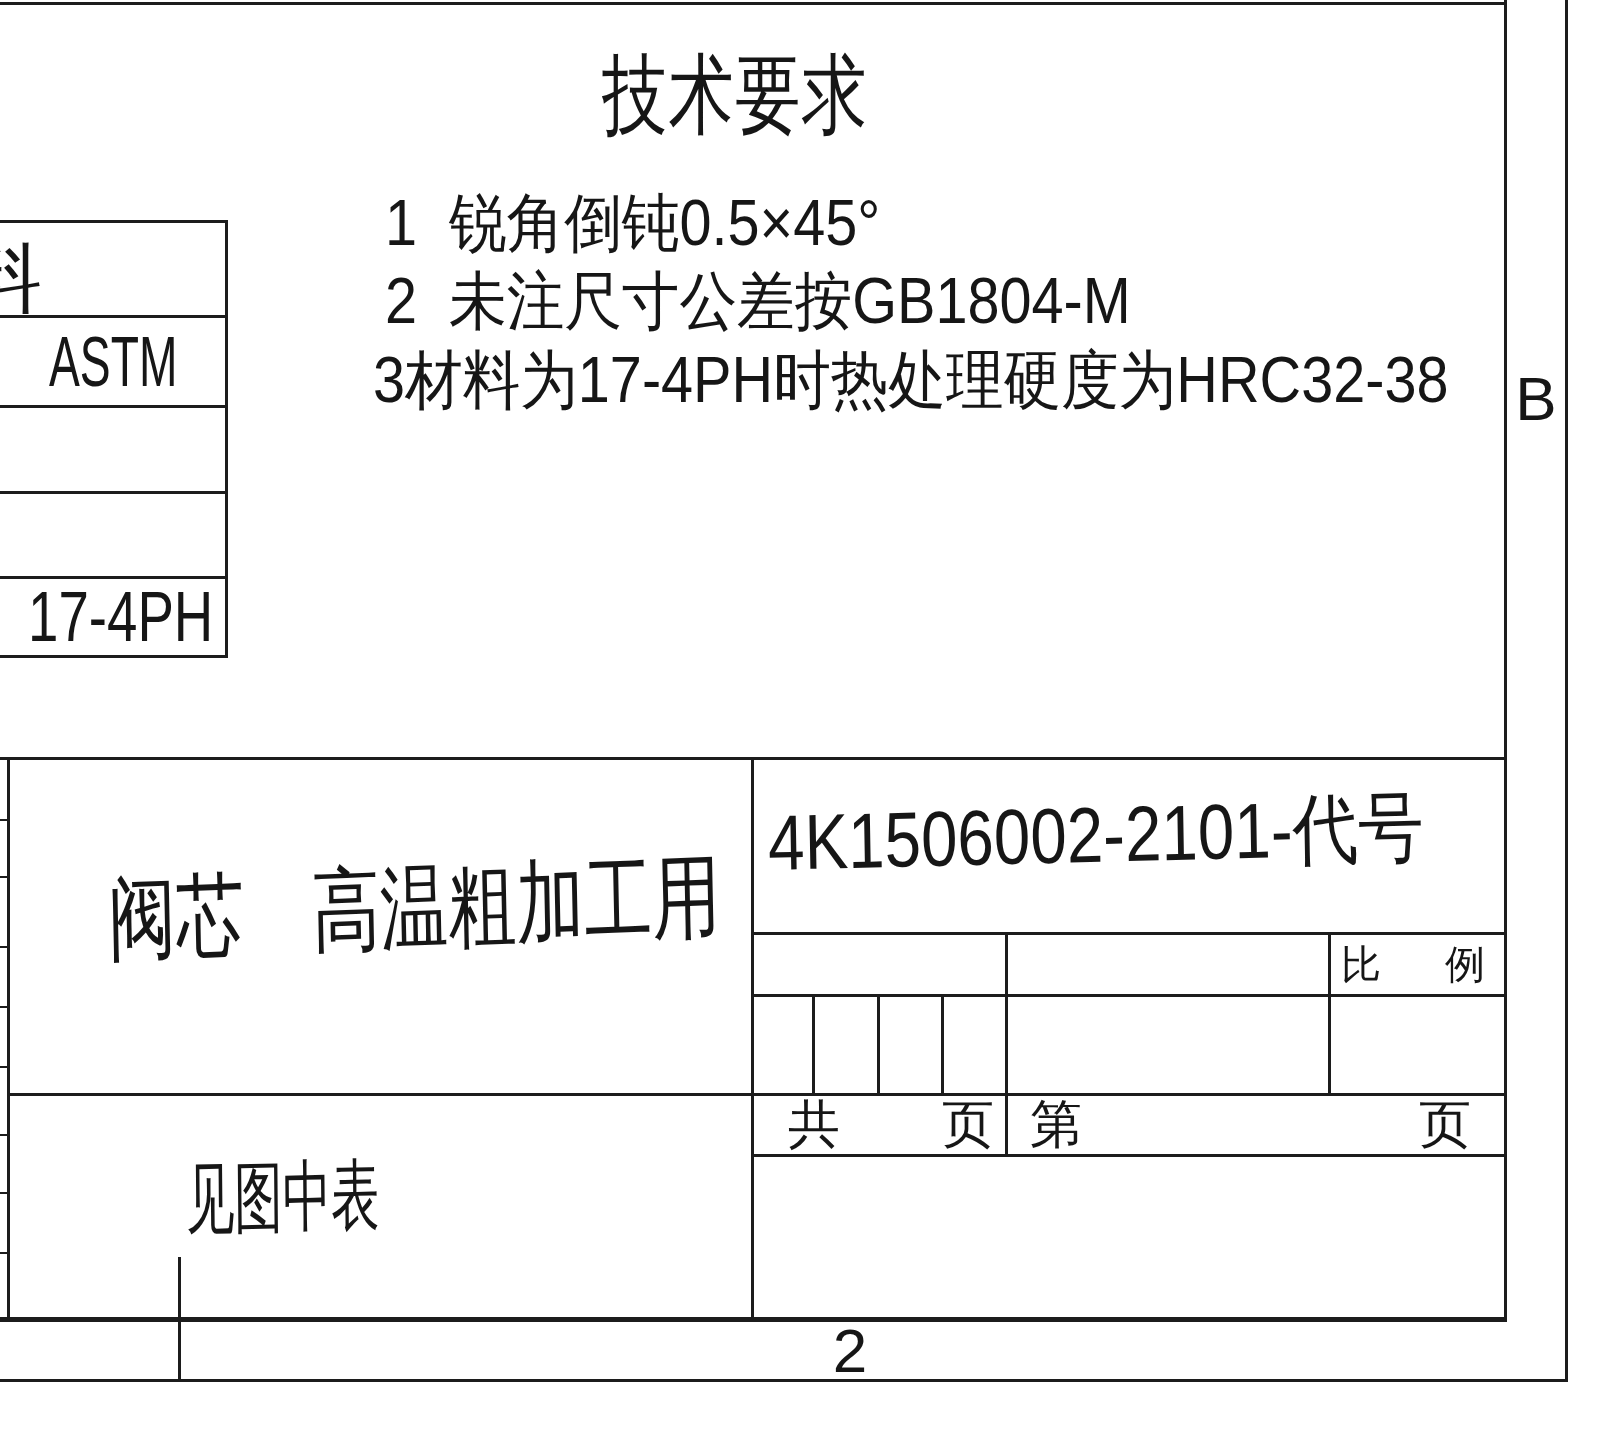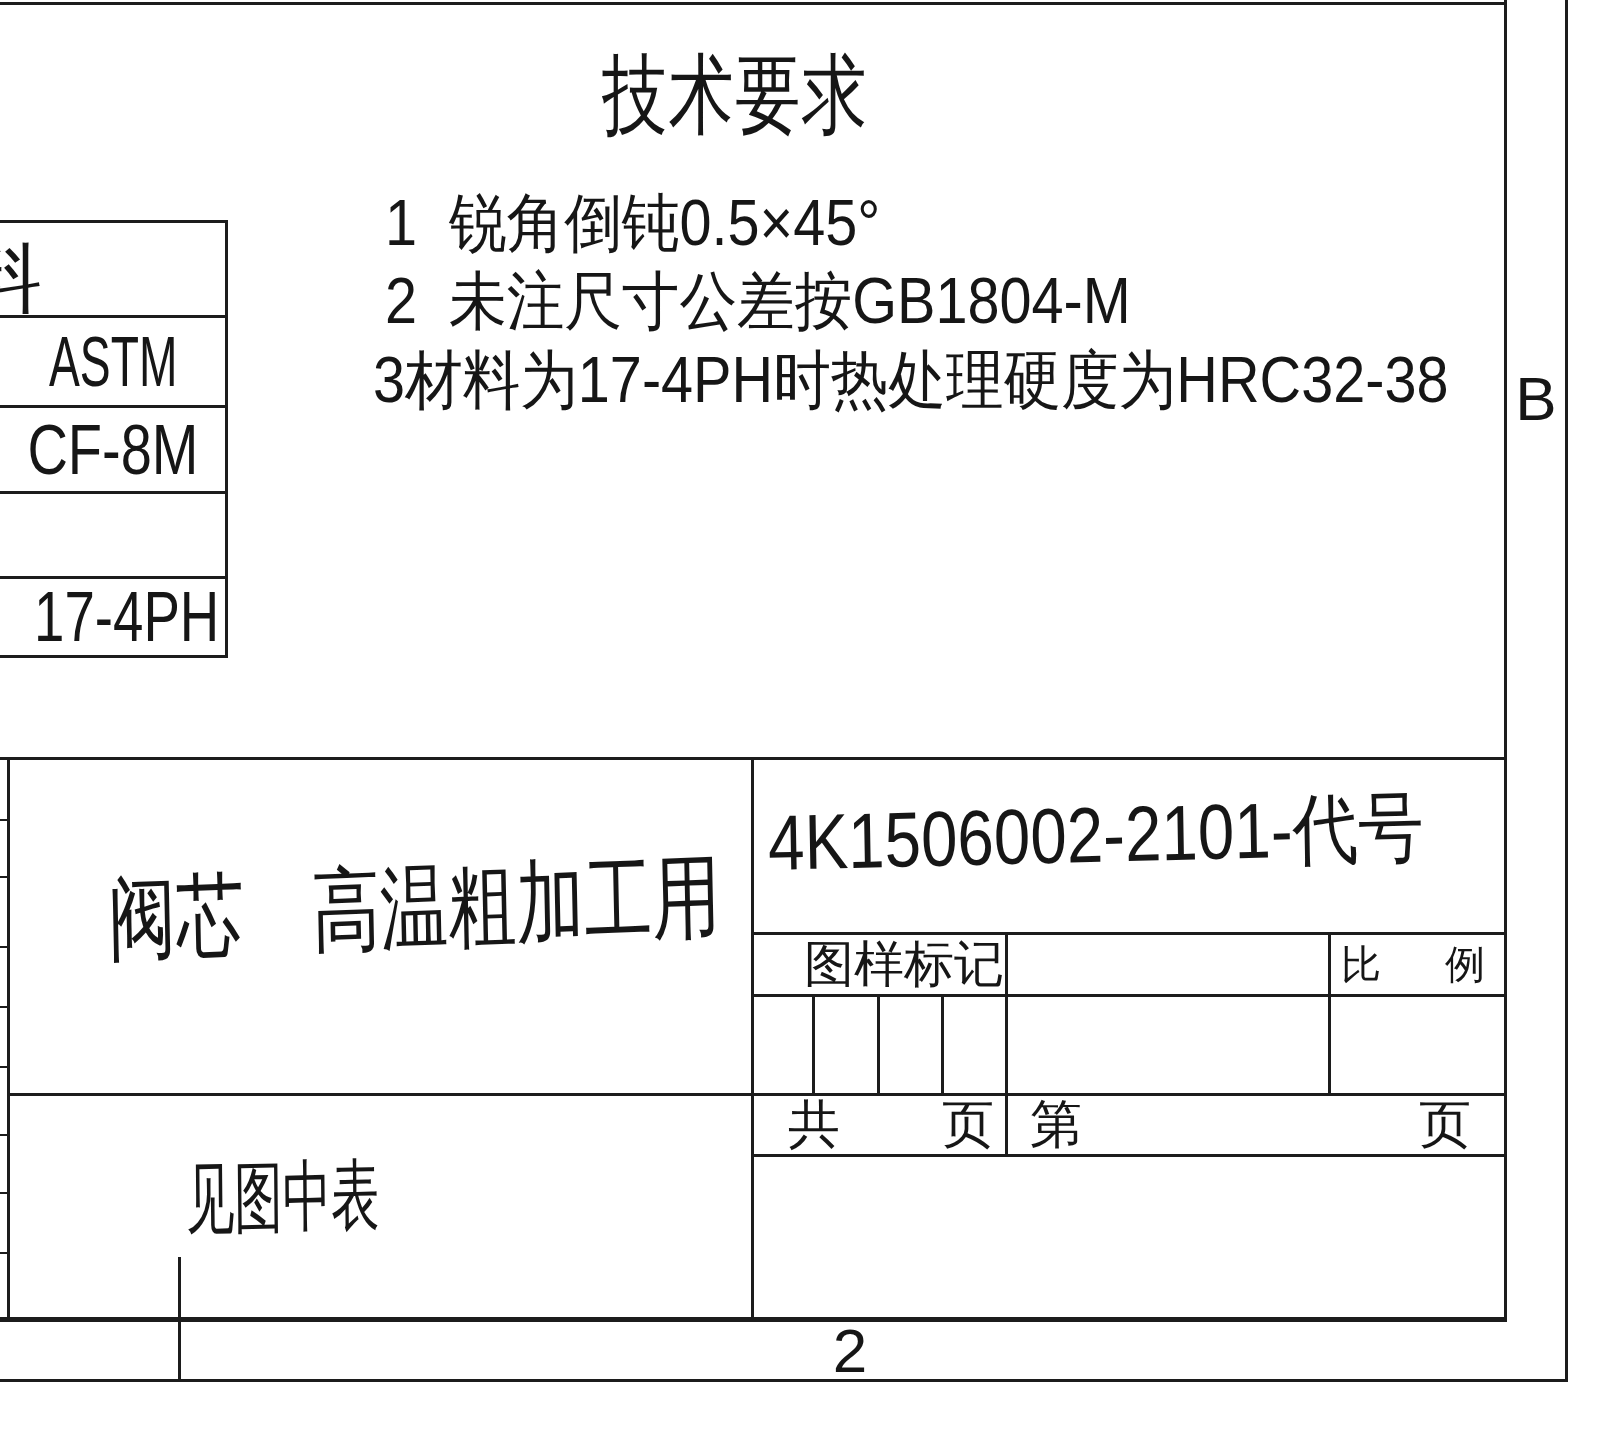--- a/index.html
+++ b/index.html
@@ -29,24 +29,21 @@
   <div class="ln" style="left:0;top:405px;width:227px;height:3px;"></div>
   <div class="ln" style="left:0;top:491px;width:227px;height:3px;"></div>
   <div class="ln" style="left:0;top:576px;width:227px;height:3px;"></div>
   <div class="ln" style="left:0;top:655px;width:227px;height:3px;"></div>
   <div class="ln" style="left:225px;top:220px;width:3px;height:438px;"></div>
 
   <div class="txt" style="left:-34px;top:228px;font-size:76px;">料</div>
   <div class="txt ctr" style="left:0;top:318px;width:226px;height:87px;">
     <span class="cad" style="font-size:70px;transform:scaleX(0.66);transform-origin:50% 50%;">ASTM</span>
   </div>
-  <div class="txt ctr" style="left:0;top:408px;width:226px;height:83px;">
-    <span class="cad" style="font-size:70px;transform:scaleX(0.80);transform-origin:50% 50%;">CF-8M</span>
-  </div>
-  <div class="txt ctr" style="left:14px;top:579px;width:226px;height:76px;justify-content:center;">
+  <div class="txt ctr" style="left:8px;top:579px;width:226px;height:76px;justify-content:center;">
     <span class="cad" style="font-size:70px;transform:scaleX(0.78);transform-origin:50% 50%;">17-4PH</span>
   </div>
 
   <div class="txt cad" style="left:602px;top:36px;font-size:88px;letter-spacing:2px;transform:scaleX(0.74);">技术要求</div>
   <div class="txt cad" style="left:385px;top:180px;font-size:64px;transform:scaleX(0.90);">1  锐角倒钝0.5×45°</div>
   <div class="txt cad" style="left:385px;top:258px;font-size:64px;transform:scaleX(0.90);">2  未注尺寸公差按GB1804-M</div>
   <div class="txt cad" style="left:373px;top:337px;font-size:64px;transform:scaleX(0.90);">3材料为17-4PH时热处理硬度为HRC32-38</div>
 
   <div class="ln" style="left:0;top:757px;width:1506px;height:3px;"></div>
   <div class="ln" style="left:7px;top:757px;width:3px;height:562px;"></div>
@@ -67,21 +64,20 @@
   <div class="ln" style="left:0;top:1006px;width:9px;height:2px;"></div>
   <div class="ln" style="left:0;top:1066px;width:9px;height:2px;"></div>
   <div class="ln" style="left:0;top:1134px;width:9px;height:2px;"></div>
   <div class="ln" style="left:0;top:1192px;width:9px;height:2px;"></div>
   <div class="ln" style="left:0;top:1252px;width:9px;height:2px;"></div>
 
   <div class="txt cad" style="left:108px;top:858px;font-size:92px;transform:scaleX(0.74) rotate(-1.6deg);">阀芯　高温粗加工用</div>
 
   <div class="txt cad" style="left:768px;top:792px;font-size:78px;transform:scaleX(0.84) rotate(-1.2deg);">4K1506002-2101-代号</div>
 
-  <div class="txt just" style="left:752px;top:938px;width:254px;height:56px;line-height:52px;font-size:50px;padding:0 53px 0 52px;box-sizing:border-box;">图样标记</div>
   <div class="txt just" style="left:1329px;top:938px;width:176px;height:56px;line-height:52px;font-size:40px;padding:0 20px 0 12px;box-sizing:border-box;">比例</div>
 
 
   <div class="txt flexsb" style="left:752px;top:1095px;width:254px;height:59px;padding:0 12px 0 36px;box-sizing:border-box;font-size:52px;">
     <span>共</span>
     <span>页</span>
   </div>
   <div class="txt flexsb" style="left:1006px;top:1095px;width:499px;height:59px;padding:0 34px 0 24px;box-sizing:border-box;font-size:52px;">
     <span>第</span>
     <span>页</span>

